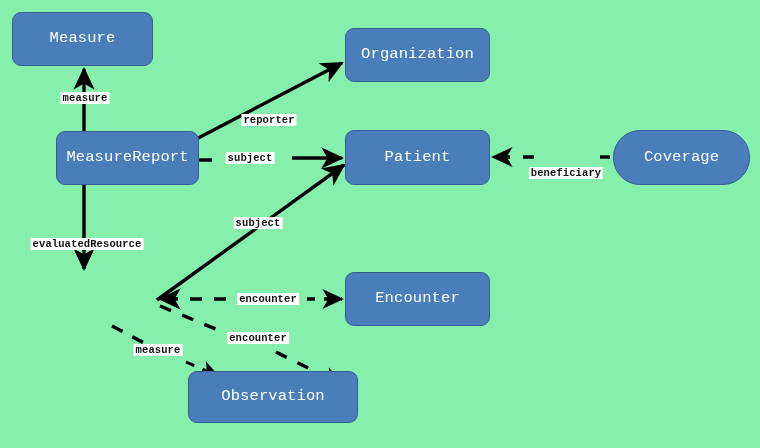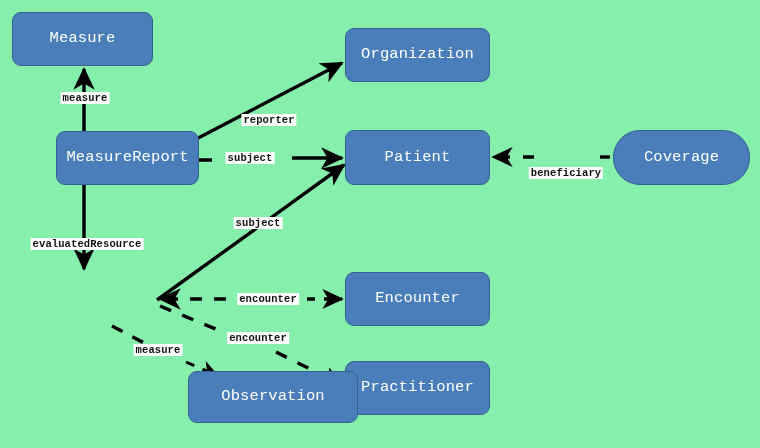--- a/index.html
+++ b/index.html
@@ -113,23 +113,20 @@
   </div>
 
   <div class="node" style="left:613px; top:130px; width:137px; height:55px;border-radius:27px;">
     <span>Coverage</span>
   </div>
 
   <div class="node" style="left:345px; top:272px; width:145px; height:54px;">
     <span>Encounter</span>
   </div>
 
-  <div class="node" style="left:345px; top:361px; width:145px; height:54px;">
-    <span>Practitioner</span>
-  </div>
 
   <div class="node" style="left:148px; top:371px; width:170px; height:52px;margin-left:40px;">
     <span>Observation</span>
   </div>
 
   <div class="edge-label" style="left:85px;  top:98px;">measure</div>
 
   <div class="edge-label" style="left:87px;  top:244px;">evaluatedResource</div>
 
   <div class="edge-label" style="left:269px; top:88px;margin-top:32px;">reporter</div>

